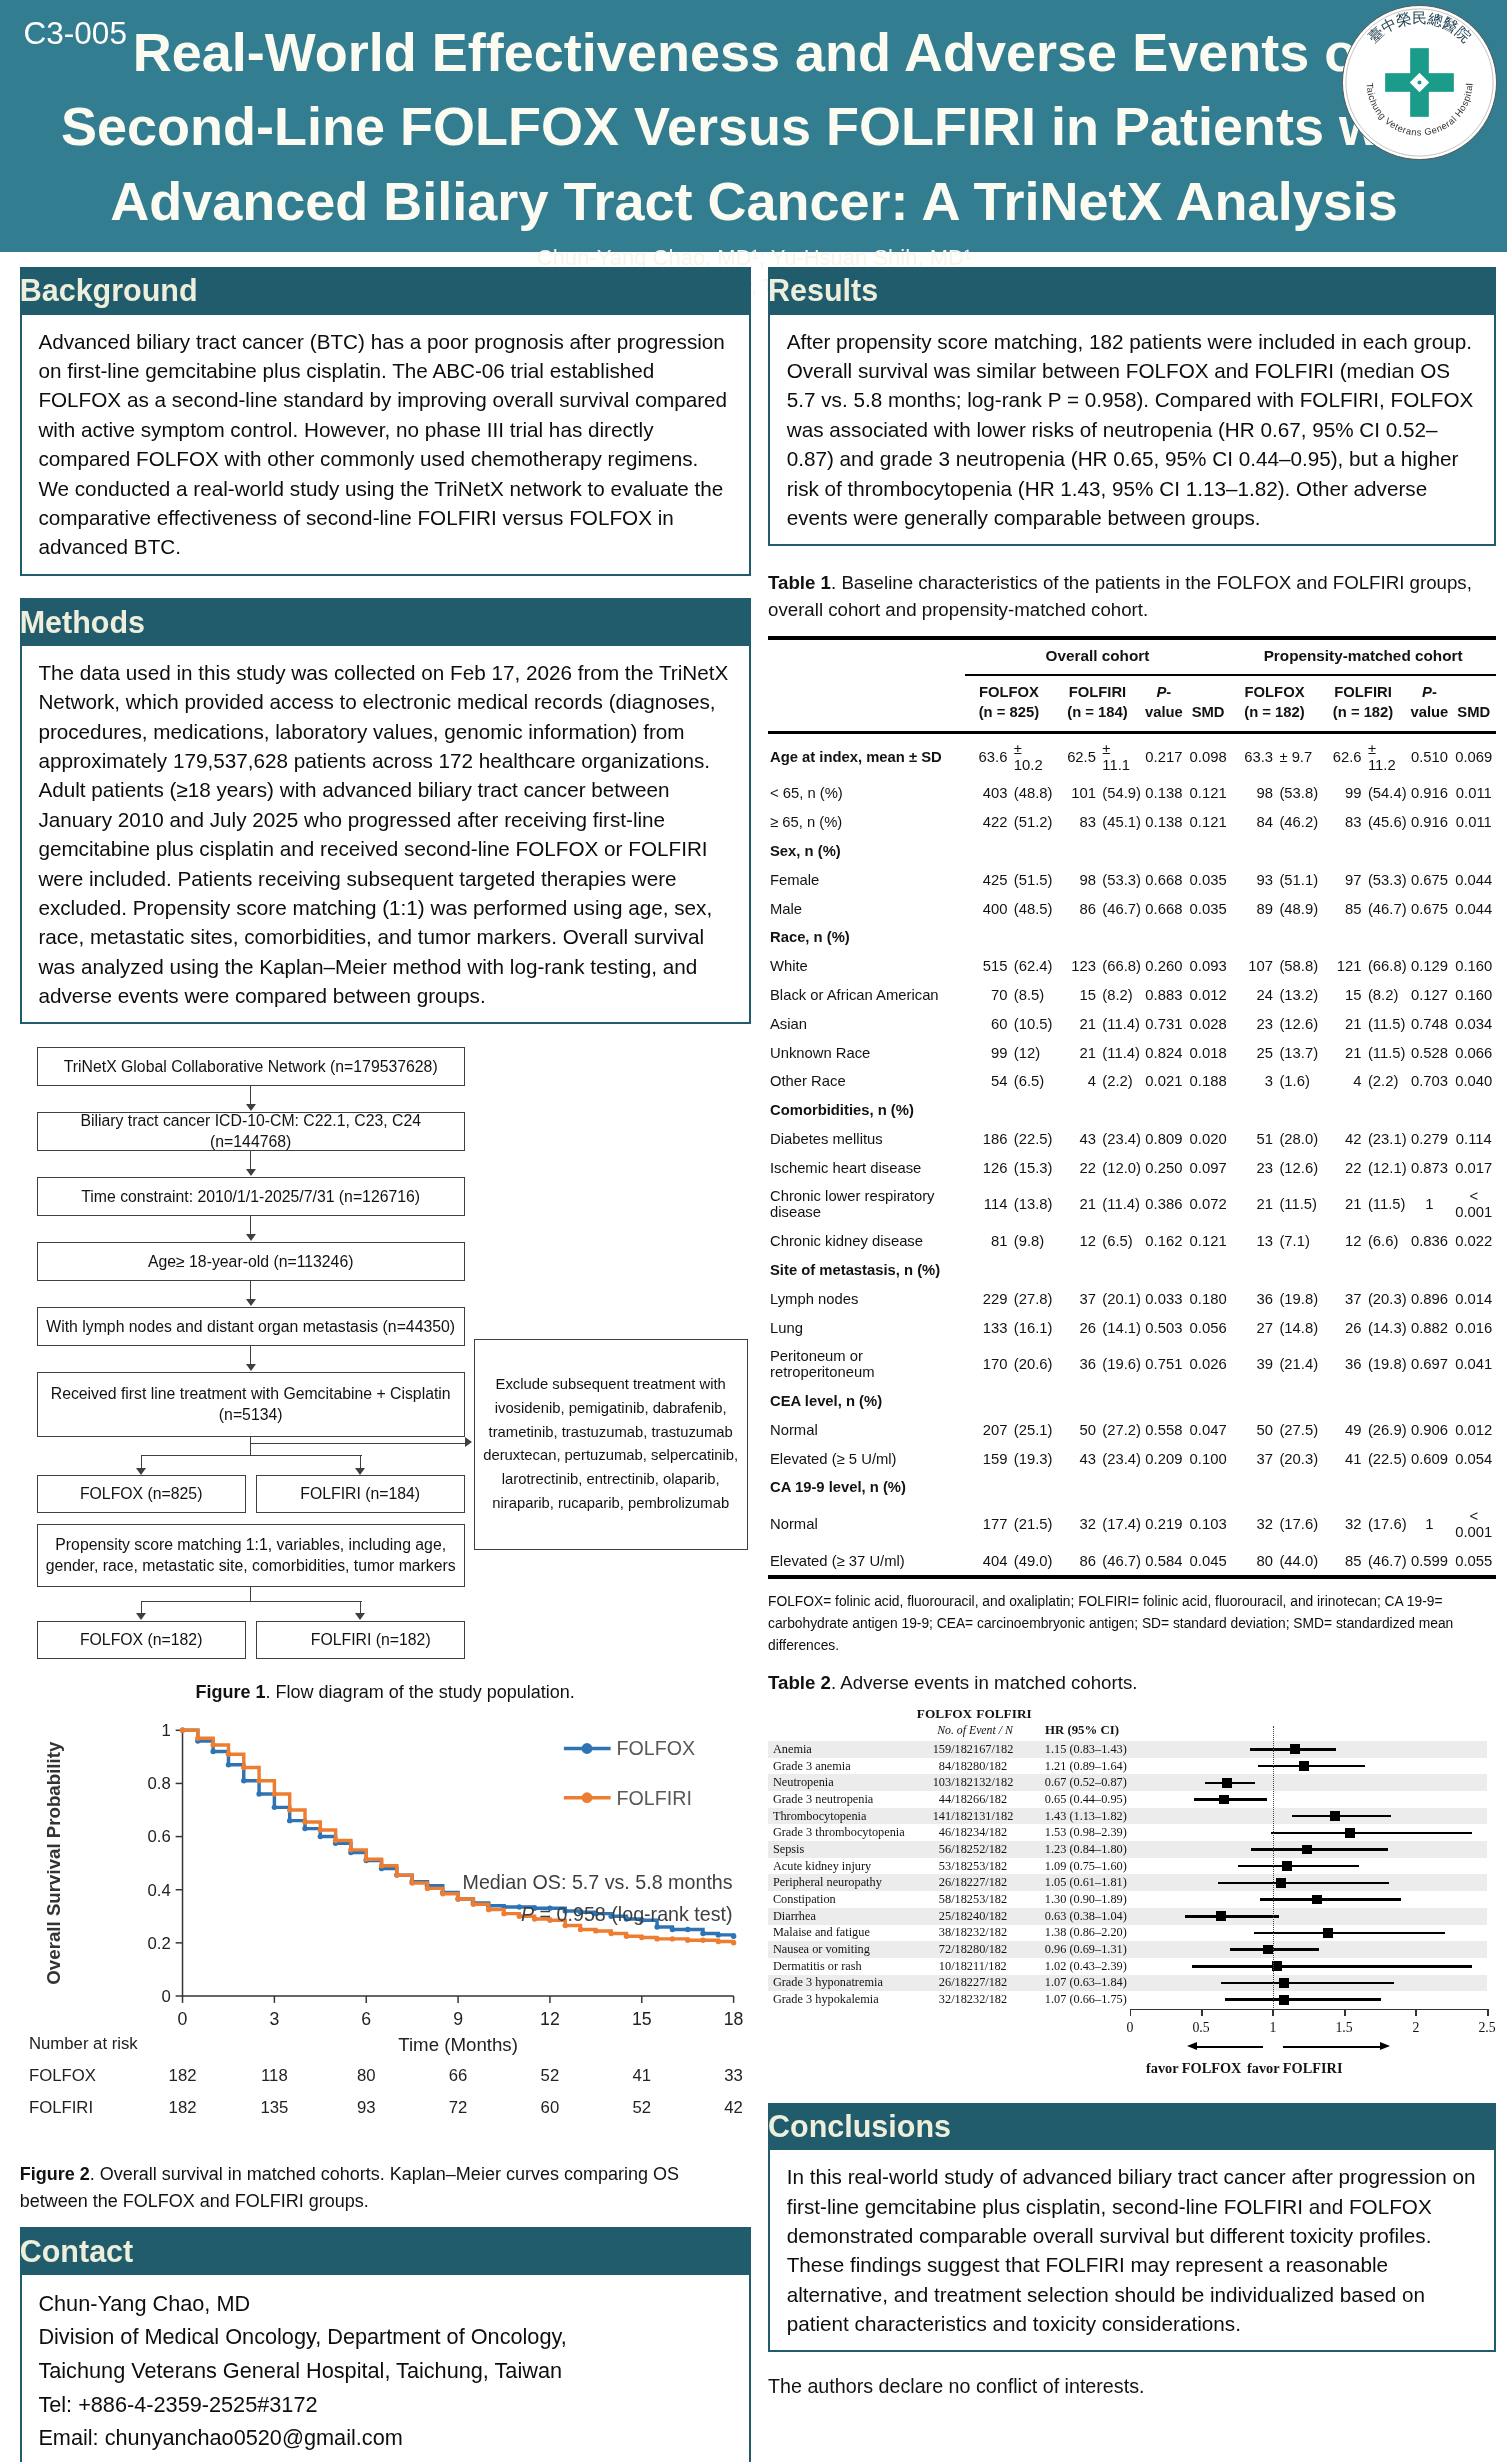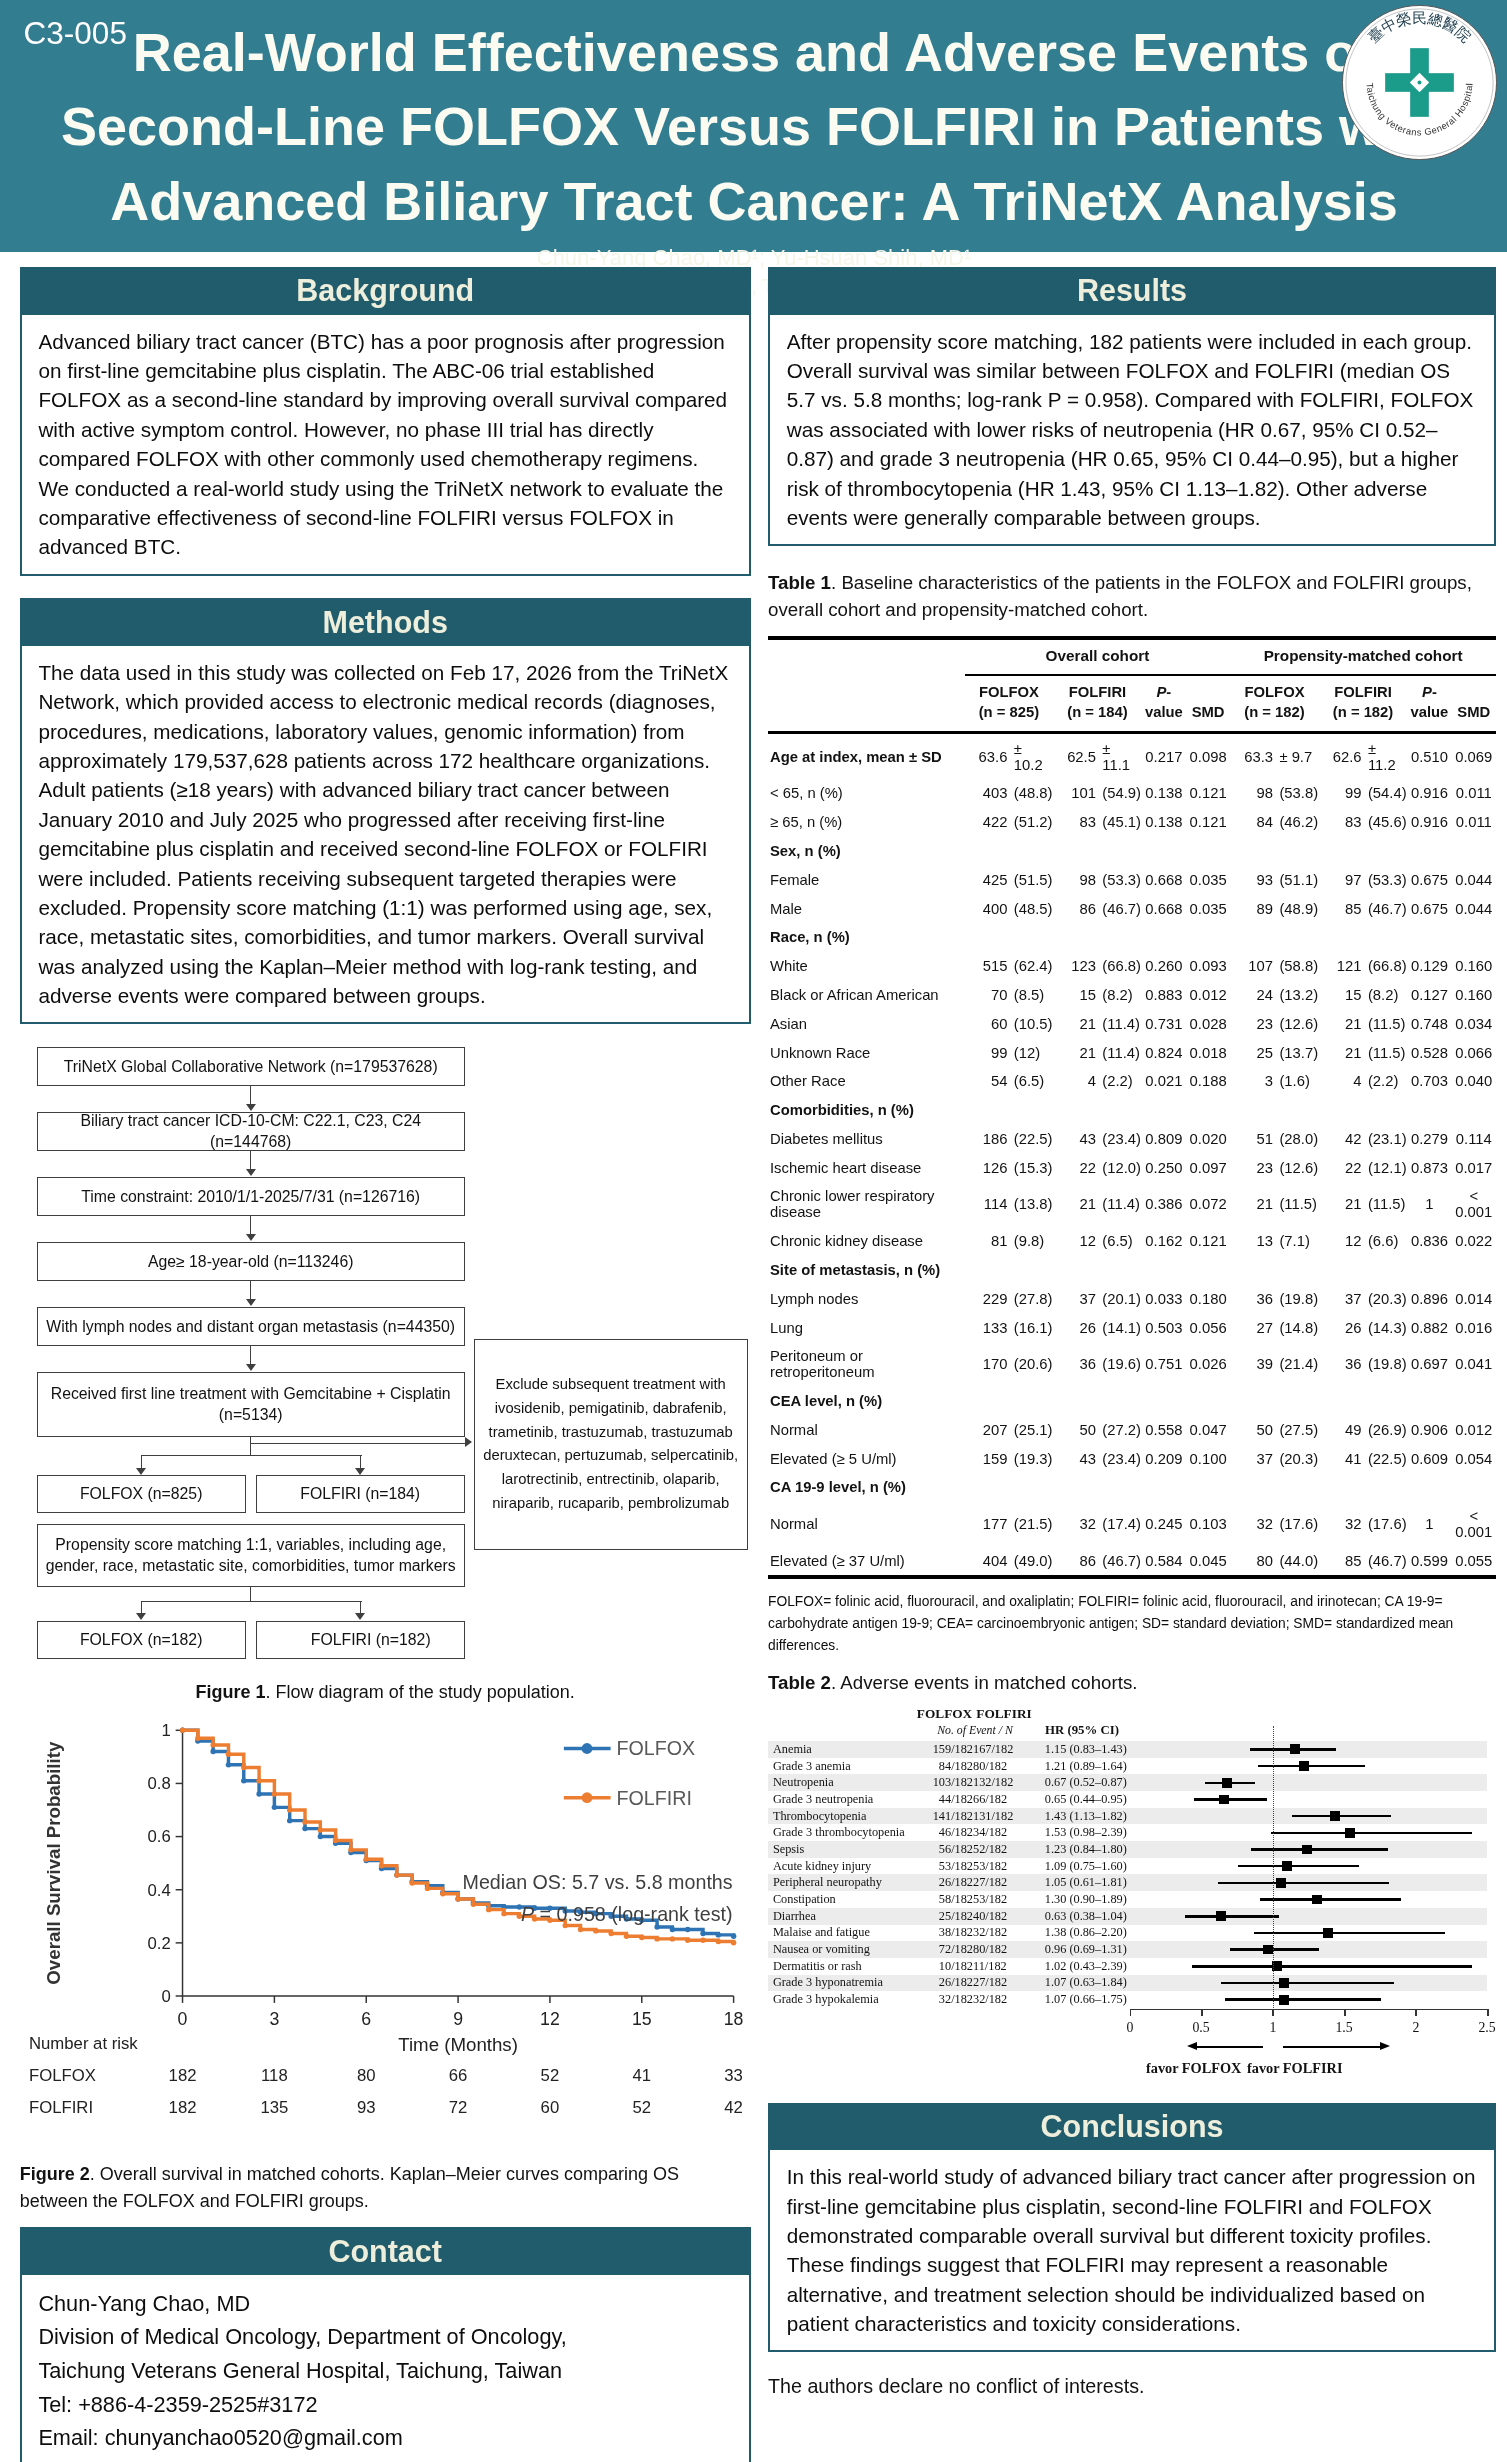--- a/index.html
+++ b/index.html
@@ -20,21 +20,21 @@
   .affil{margin-top:3.9px;text-align:center;font-size:19.7px;color:#F5F5E8;}
   .logo{position:absolute;right:9.8px;top:3.9px;width:157px;height:157px;}
 
   
   .col-left{position:absolute;left:19.7px;top:267px;width:731px;}
   .col-right{position:absolute;left:768px;top:267px;width:728px;}
 
   
   .sec{margin-bottom:22.7px;}
   .sec-bar{background:var(--bar);color:var(--cream);font-weight:bold;font-size:30.5px;
-           text-align:center;padding:6.4px 0;}
+           padding:6.4px 0;}
   .sec-body{border:2px solid var(--bar);border-top:none;background:#fff;
             padding:11.8px 16.7px;font-size:20.7px;line-height:1.42;color:#0d0d0d;}
 
   
   .flow{position:relative;height:622px;margin-top:14.8px;font-size:15.8px;}
   .fbox{position:absolute;border:1.5px solid #3f3f3f;background:#fff;display:flex;
         align-items:center;justify-content:center;text-align:center;
         padding:3px 7.9px;line-height:1.35;}
   .excl{font-size:14.8px;line-height:1.6;}
   .vline{position:absolute;width:1.5px;background:#3f3f3f;}
@@ -695,21 +695,21 @@
         <tr>
           <td class="lc b">CA 19-9 level, n (%)</td>
           <td colspan="12"></td>
         </tr>
         <tr>
           <td class="lc">Normal</td>
           <td class="rn">177</td>
           <td class="lp">(21.5)</td>
           <td class="rn">32</td>
           <td class="lp">(17.4)</td>
-          <td class="ct">0.245</td>
+          <td class="ct">0.219</td>
           <td class="ct">0.103</td>
           <td class="rn">32</td>
           <td class="lp">(17.6)</td>
           <td class="rn">32</td>
           <td class="lp">(17.6)</td>
           <td class="ct">1</td>
           <td class="ct">&lt; 0.001</td>
         </tr>
         <tr>
           <td class="lc">Elevated (≥ 37 U/ml)</td>

